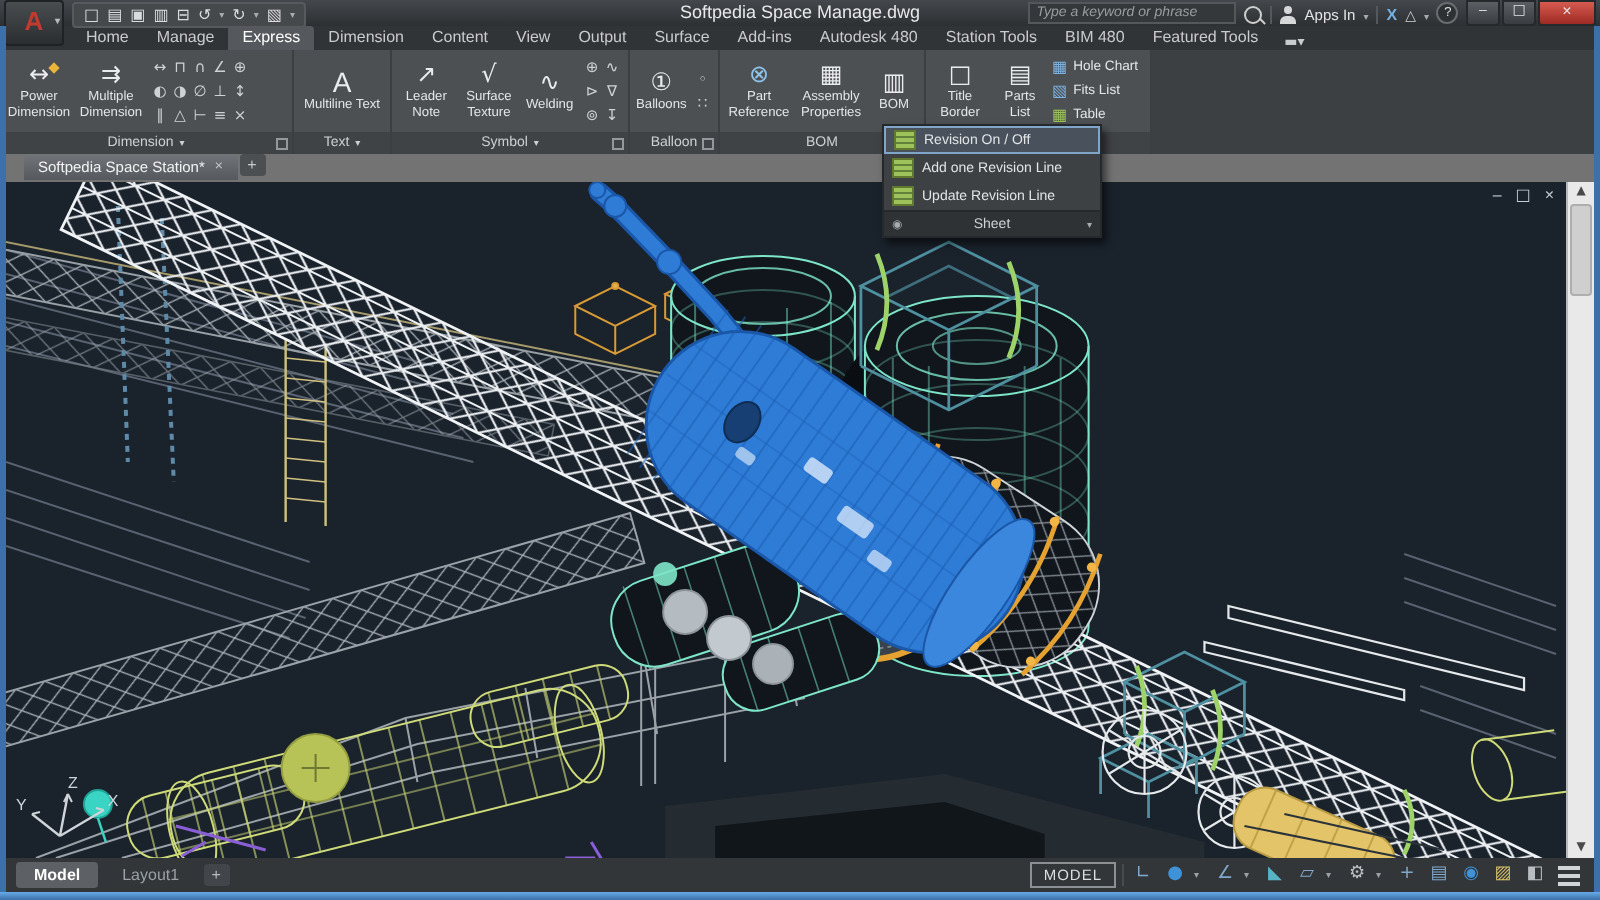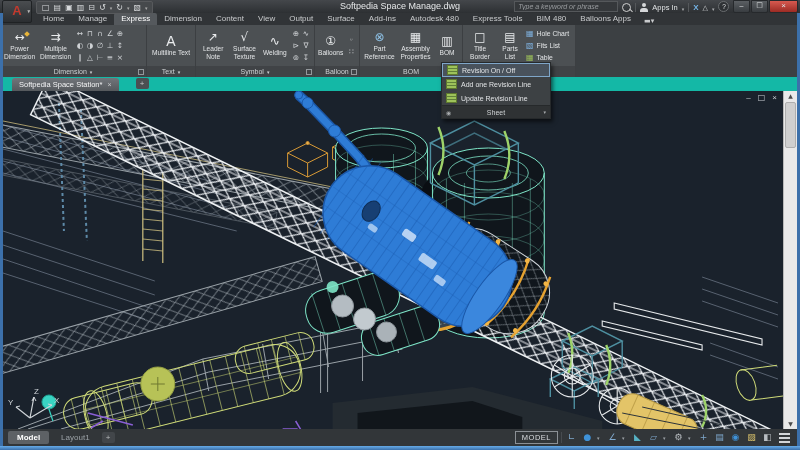--- a/index.html
+++ b/index.html
@@ -66,22 +66,22 @@
   .minigrid.two{grid-template-columns:repeat(2,10px);}
   .minigrid.one{grid-template-columns:repeat(1,10px);}
   .minigrid span{font-size:7.5px;line-height:12px;text-align:center;color:#cfd2d5;}
   .tstack{display:flex;flex-direction:column;gap:1px;justify-content:center;}
   .trow{display:flex;align-items:center;gap:3px;font-size:6.8px;color:#e3e5e7;height:11px;}
   .trow .ticon{font-size:8px;line-height:9px;}
   .g{color:#9dc25a;} .b{color:#7fb2e0;}
   .ribbon-fill{flex:1;background:#3c4043;}
 
   
-  .filetabs{position:absolute;top:77px;left:0;right:0;height:14px;background:#14b8a6;
-            display:flex;align-items:center;padding-left:12px;gap:17px;z-index:3;}
+  .filetabs{position:absolute;top:77px;left:0;right:0;height:14px;background:#737373;
+            display:flex;align-items:flex-start;padding-left:12px;gap:1px;z-index:3;}
   .ftab{background:linear-gradient(#71757a,#55595d);color:#f2f3f4;font-size:7.5px;height:13px;
         line-height:13px;padding:0 7px;border-radius:3px 3px 0 0;display:flex;gap:5px;align-items:center;}
   .ftab .x{color:#c6c8ca;font-size:7px;}
   .newtab{width:13px;height:11px;background:#4b4f52;border-radius:2px;color:#c6c8ca;
           font-size:8px;line-height:11px;text-align:center;margin-bottom:1px;}
 
   
   .canvas{position:absolute;top:91px;left:3px;right:3px;bottom:21px;background:#1a222c;display:flex;}
   .canvas svg{flex:1;height:100%;display:block;}
   .vpctrl{position:absolute;top:2px;right:20px;display:flex;gap:7px;color:#c7ccd1;font-size:8px;z-index:2;}
@@ -173,23 +173,23 @@
   <span class="rtab">Home</span>
   <span class="rtab">Manage</span>
   <span class="rtab active">Express</span>
   <span class="rtab">Dimension</span>
   <span class="rtab">Content</span>
   <span class="rtab">View</span>
   <span class="rtab">Output</span>
   <span class="rtab">Surface</span>
   <span class="rtab">Add-ins</span>
   <span class="rtab">Autodesk 480</span>
-  <span class="rtab">Express Tools</span>
+  <span class="rtab">Station Tools</span>
   <span class="rtab">BIM 480</span>
-  <span class="rtab">Balloons Apps</span>
+  <span class="rtab">Featured Tools</span>
   <span class="rtab-more glyph">▬▾</span>
 </div>
 
 <div class="ribbon">
 
   <div class="panel" style="width:146px">
     <div class="pbody">
       <div class="bigbtn">
         <span class="bicon glyph gold">↔</span>
         <span class="blabel">Power Dimension</span>

